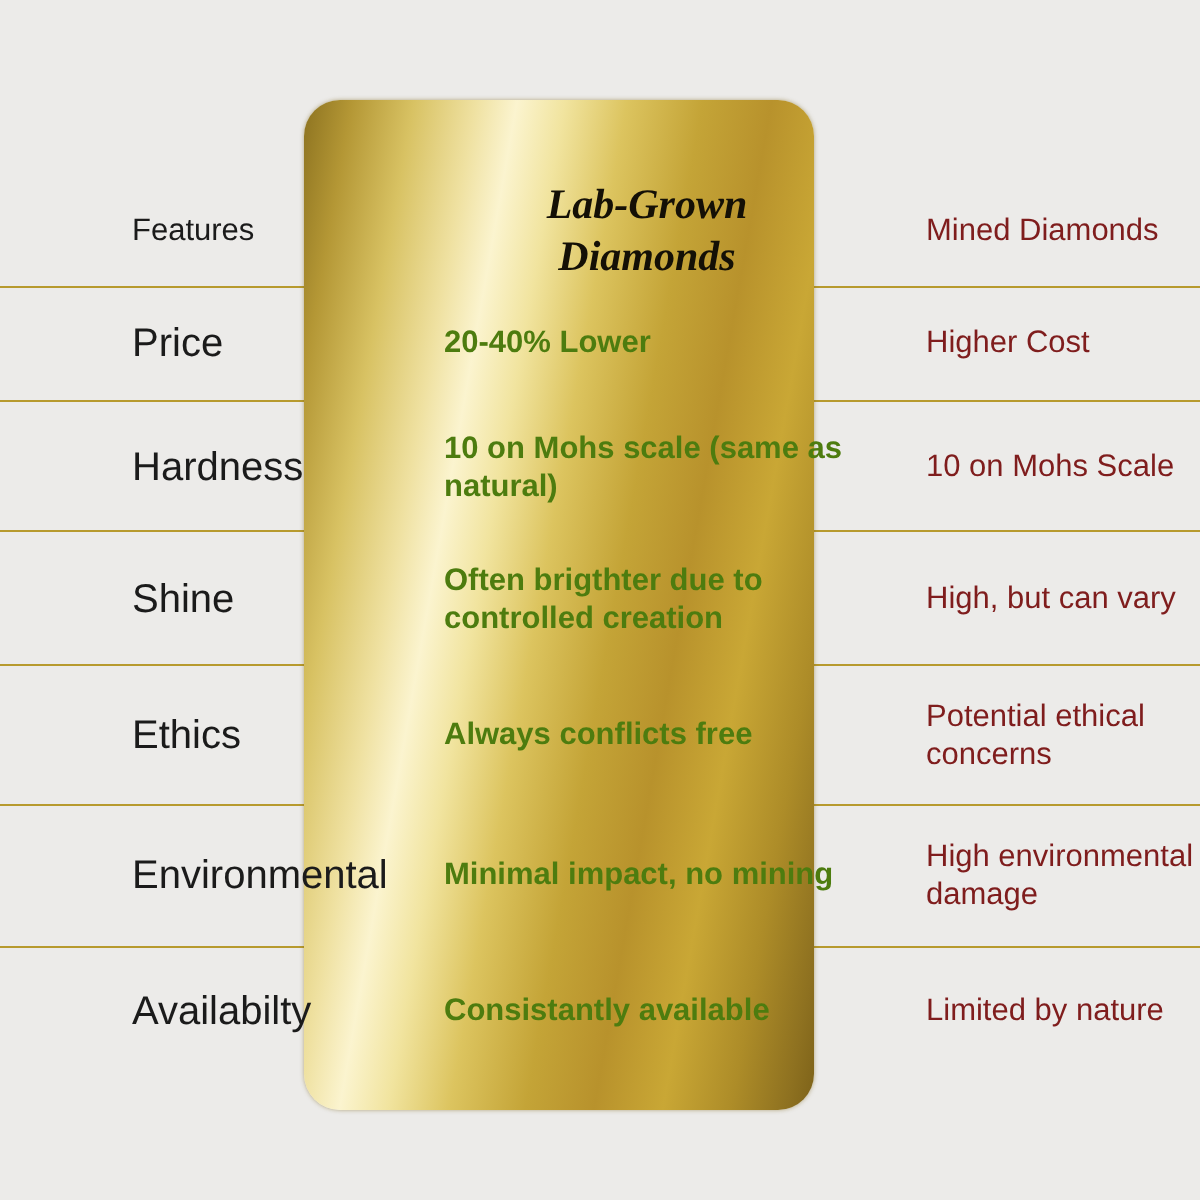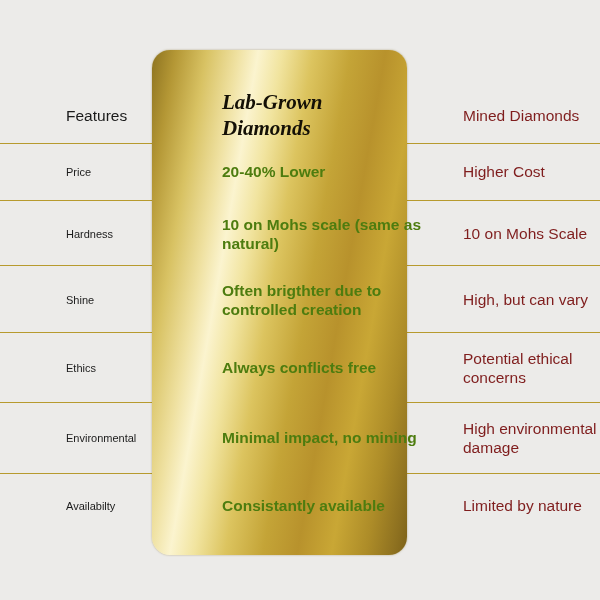--- a/index.html
+++ b/index.html
@@ -68,21 +68,21 @@
     display: flex;
     align-items: center;
     padding-left: 44px;
   }
   .cell {
     box-sizing: border-box;
   }
   .cell.left {
     width: 152px;
     padding-left: 22px;
-    font-size: 11px;
+    font-size: 20px;
     color: #1b1b1b;
   }
   .cell.center {
     width: 255px;
     padding: 0 26px;
     font-size: 15.5px;
     font-weight: bold;
     color: #4d7c0f;
     line-height: 1.25;
   }
@@ -131,21 +131,21 @@
   <div class="divider left" style="top:402px"></div>
   <div class="divider right" style="top:402px"></div>
 
   <div class="divider left" style="top:473px"></div>
   <div class="divider right" style="top:473px"></div>
 
   <div class="gold-panel"></div>
 
   <div class="row header" style="top:88px; height:55px;">
     <div class="cell left">Features</div>
-    <div class="cell center" style="white-space:pre-line;">Lab-Grown
+    <div class="cell center" style="white-space:pre-line;text-align:center;">Lab-Grown
 Diamonds</div>
     <div class="cell right">Mined Diamonds</div>
   </div>
 
   <div class="row" style="top:152px; height:40px;">
     <div class="cell left">Price</div>
     <div class="cell center">20-40% Lower</div>
     <div class="cell right">Higher Cost</div>
   </div>
 

